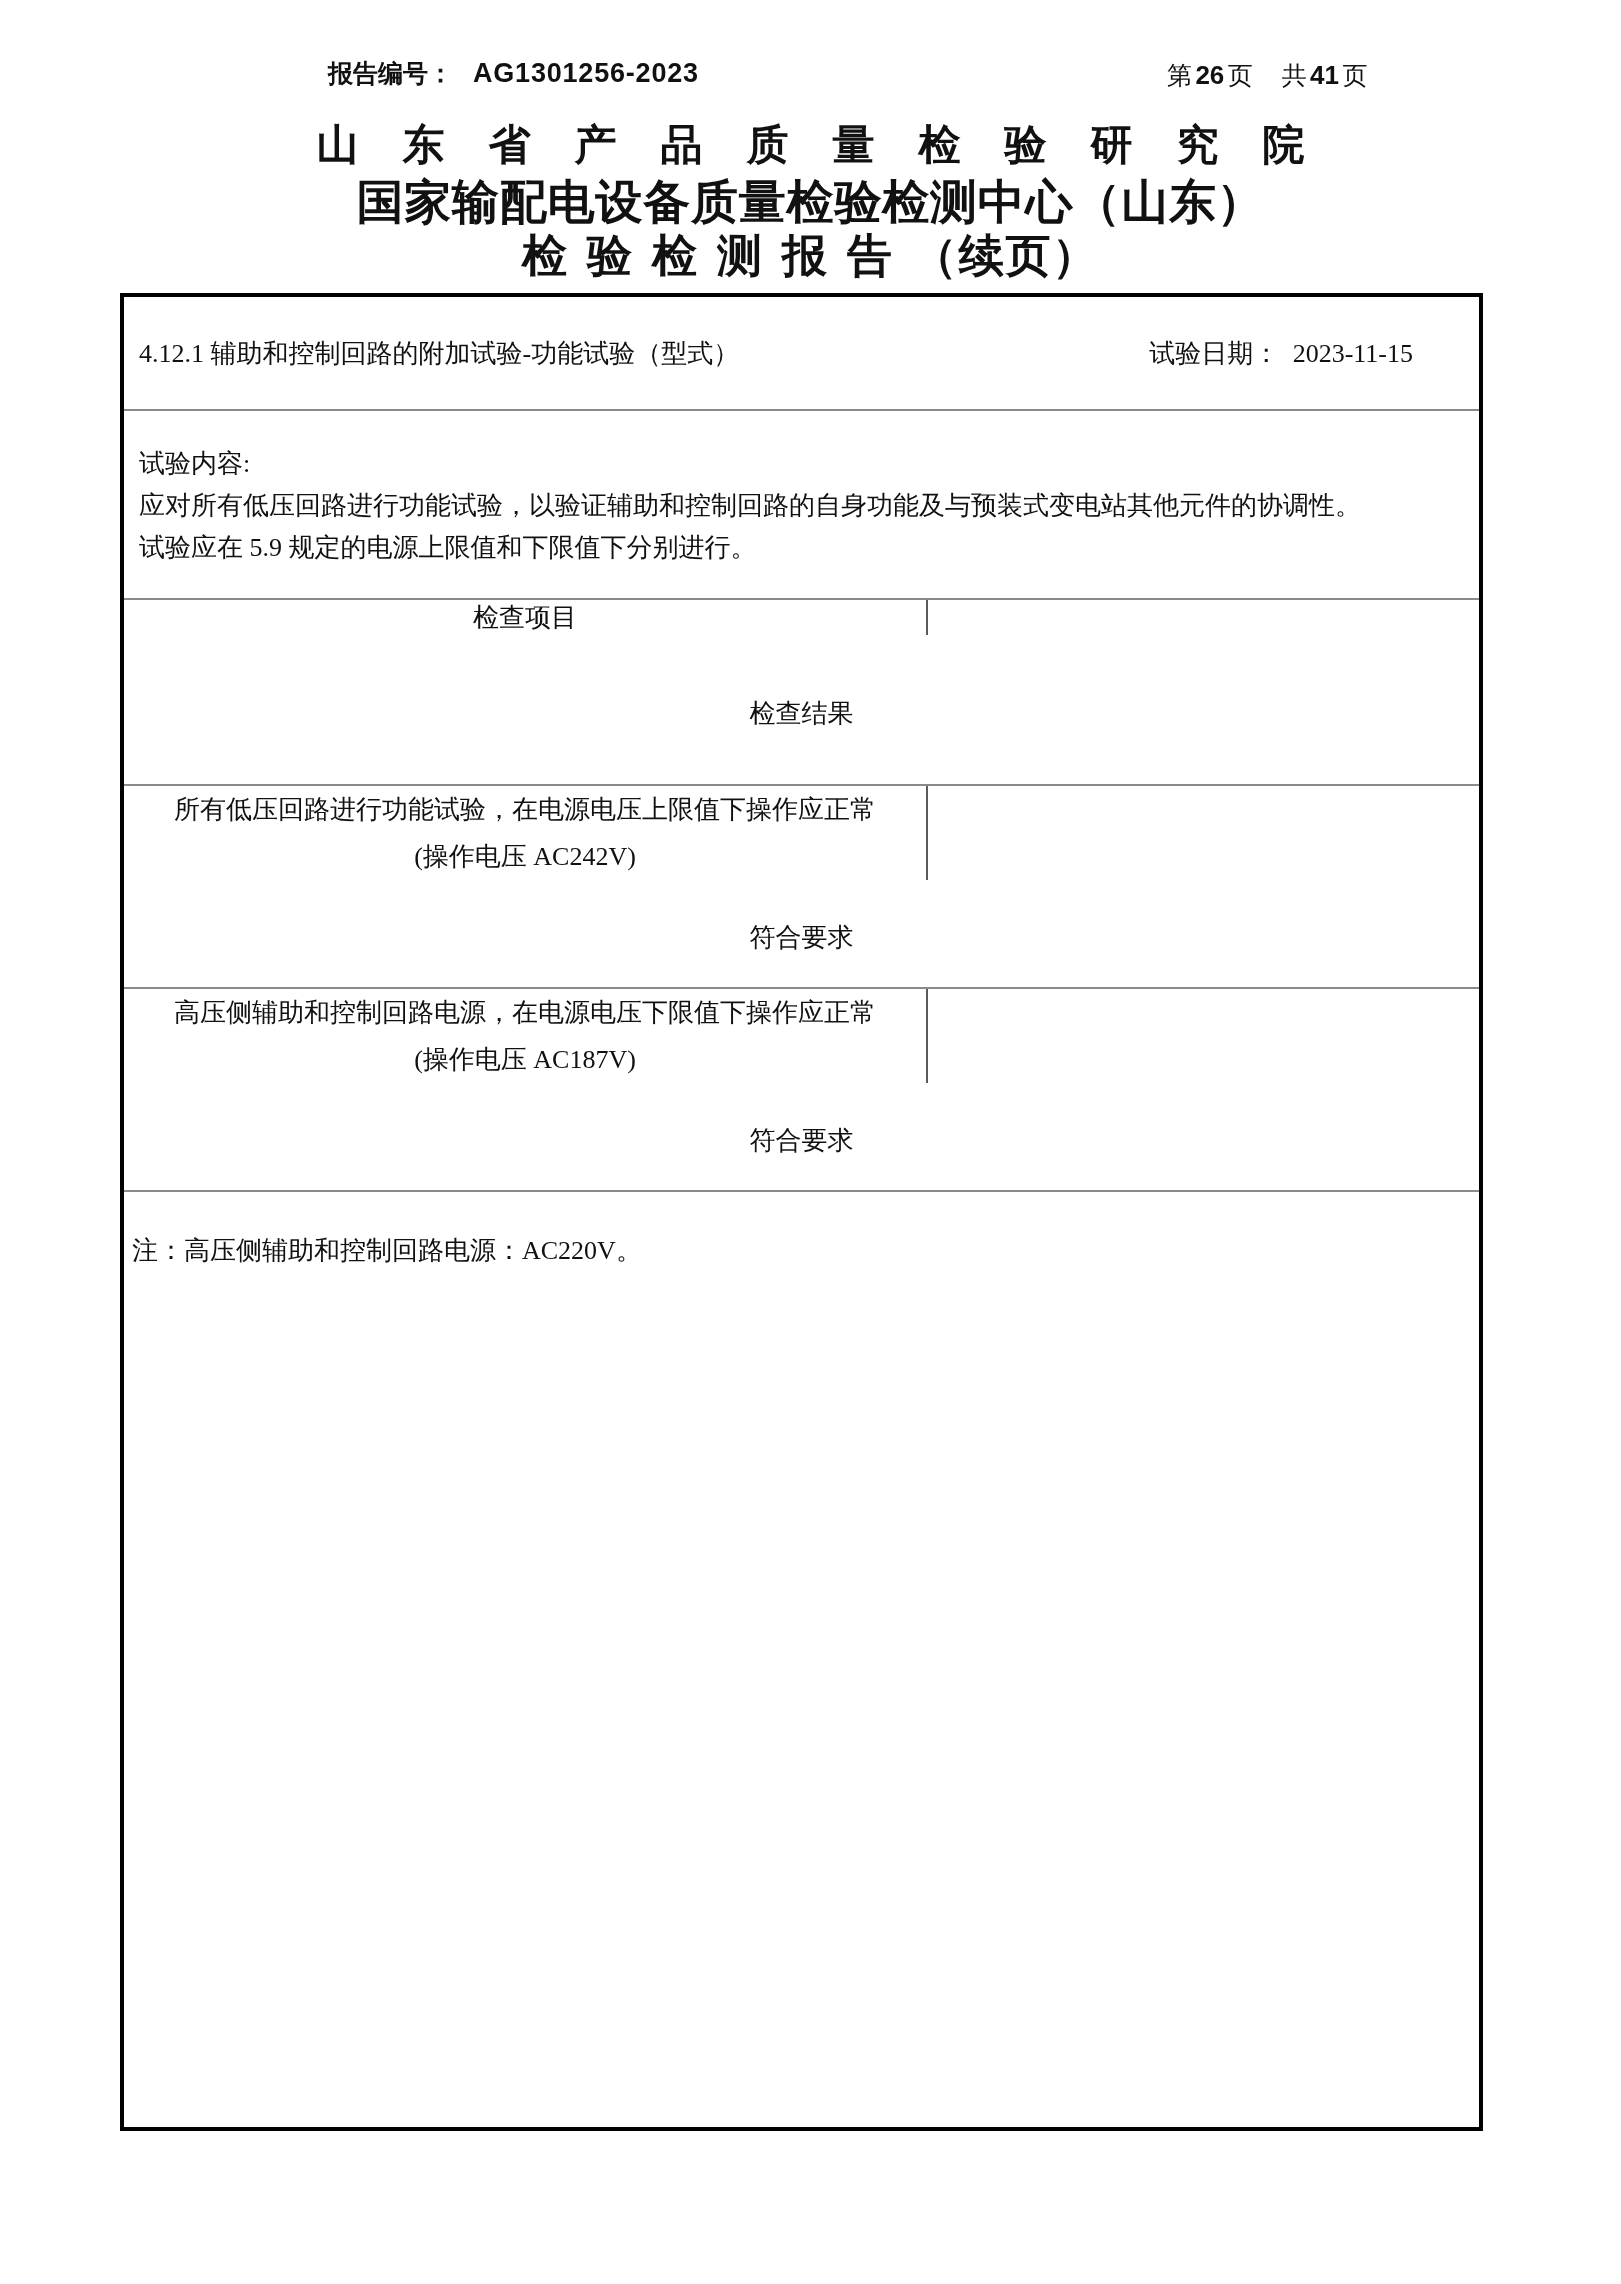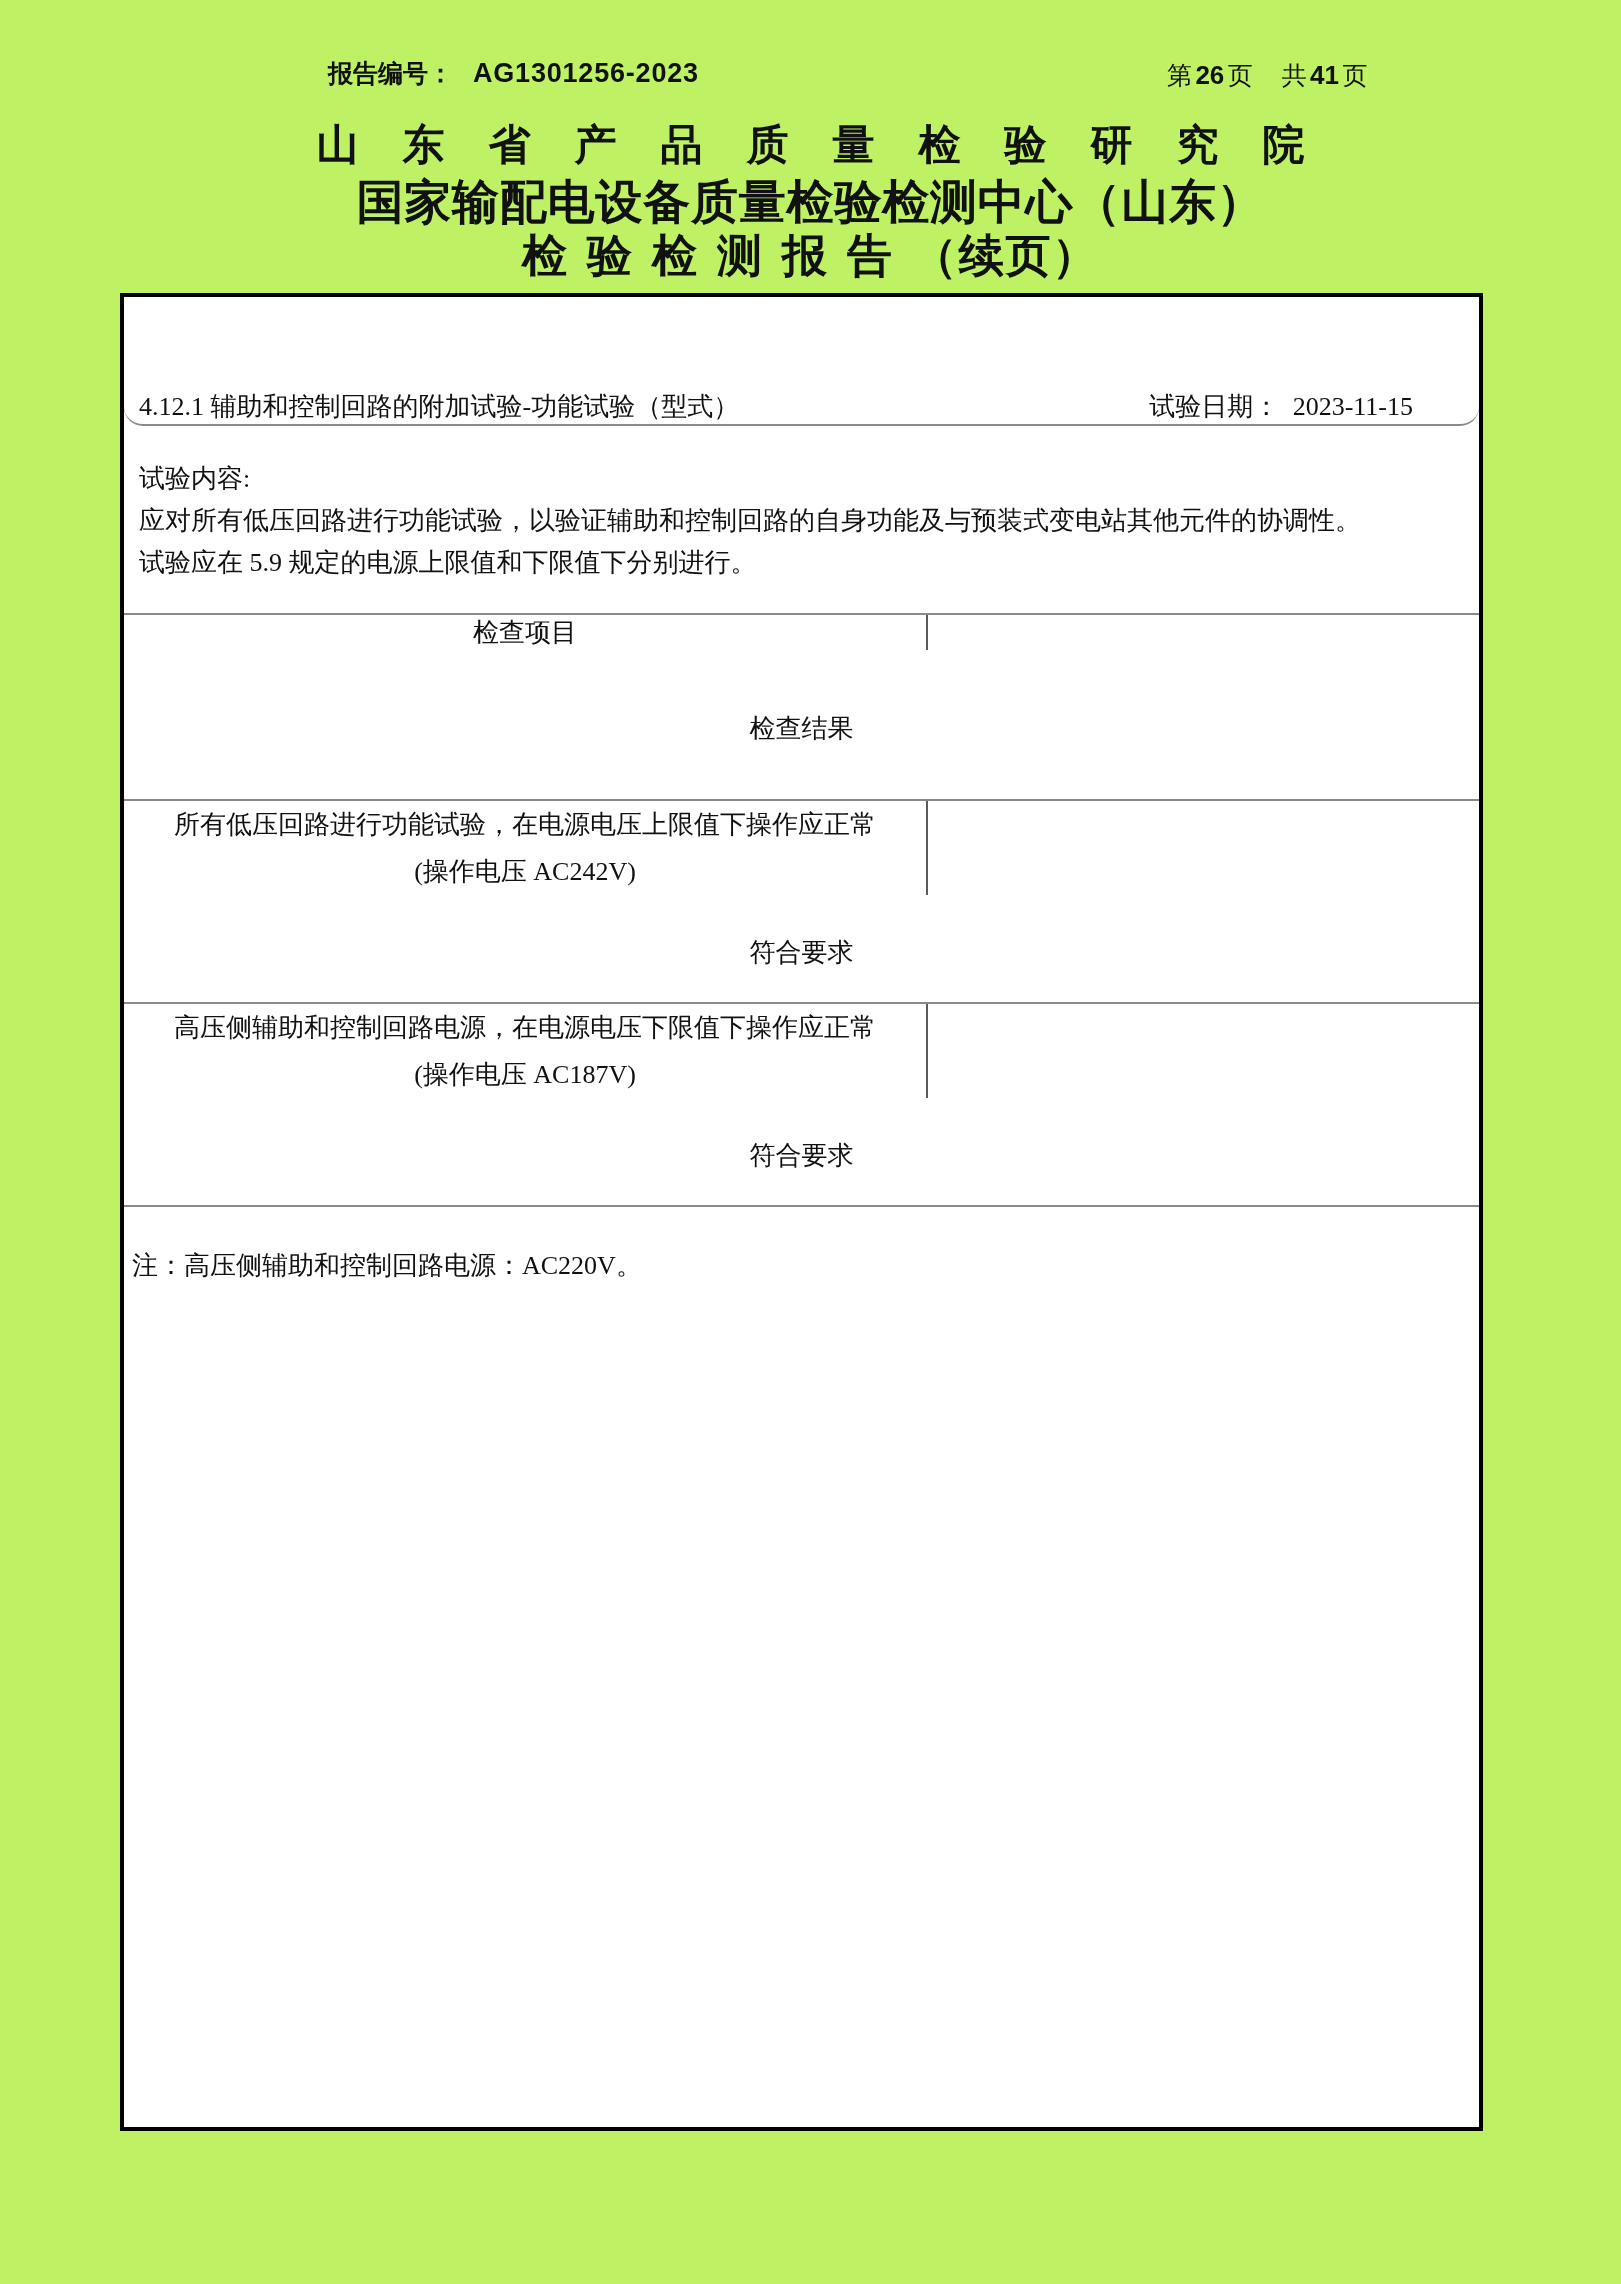--- a/index.html
+++ b/index.html
@@ -1,21 +1,21 @@
 <!DOCTYPE html>
 <html style="font-size:13.5px"><head>
 <meta charset="utf-8">
 <style>
   * { margin: 0; padding: 0; box-sizing: border-box; }
   html, body { background: #e8e8e8; }
   .page {
     position: relative;
     width: 1621px;
     height: 2284px;
-    background: #bef264;
+    background: #ffffff;
     font-family: "Liberation Serif", "DejaVu Serif", serif;
     color: #111111;
     overflow: hidden;
   }
 
   
   .hdr-left {
     position: absolute;
     left: 328px;
     top: 57px;
@@ -94,26 +94,25 @@
     height: 1838px;
     border: 4.2px solid #000000;
     display: flex;
     flex-direction: column;
     background: #ffffff;
   }
   .row { border-bottom: 2.5px solid #8a8a8a; font-size: 26px; }
   .row:last-child { border-bottom: none; }
 
   .r1 {
-    height: 129px;
-    display: flex;
-    align-items: flex-end;
+    height: 114px;
+    display: flex;
+    align-items: center;
     padding: 0 66px 0 15px;
     justify-content: space-between;
-    border-radius: 19px;
   }
   .section-title { white-space: nowrap; }
   .date-group { display: flex; align-items: baseline; gap: 13.5px; white-space: nowrap; margin-left: 41px; }
 
   .r2 { height: 189px; padding: 32px 6px 0 15px; line-height: 42px; }
 
   .cols { display: flex; flex-direction: column; }
   .cell-l { width: 804px; border-right: 2.5px solid #5a5a5a; }
   .cell-r { flex: 1; margin-top: 8px; }
   .center {

